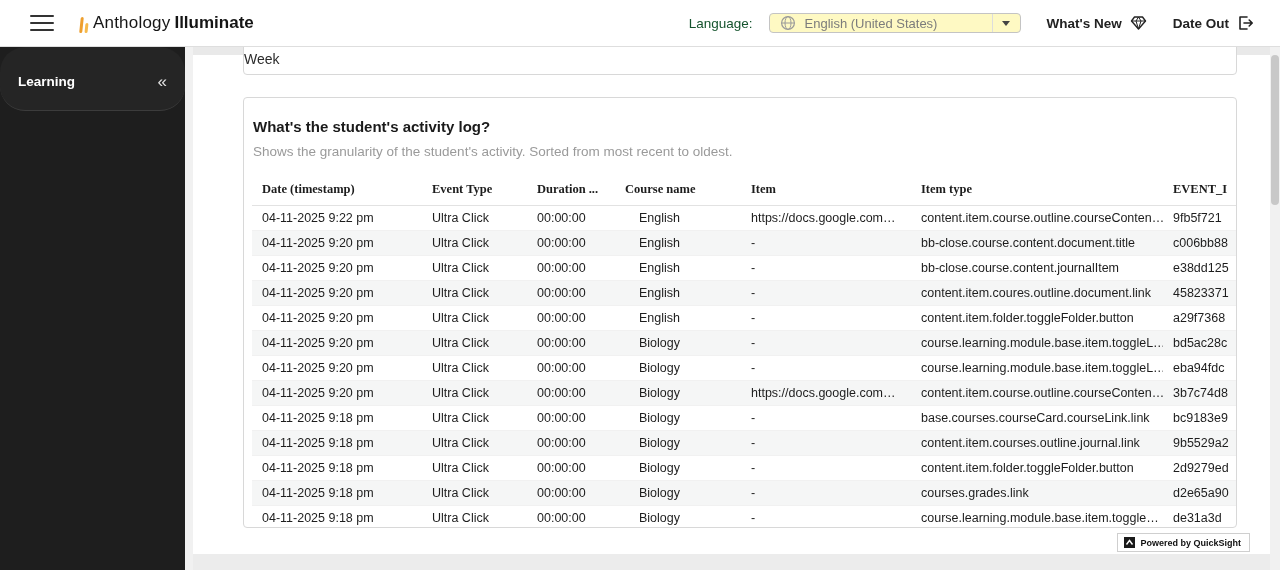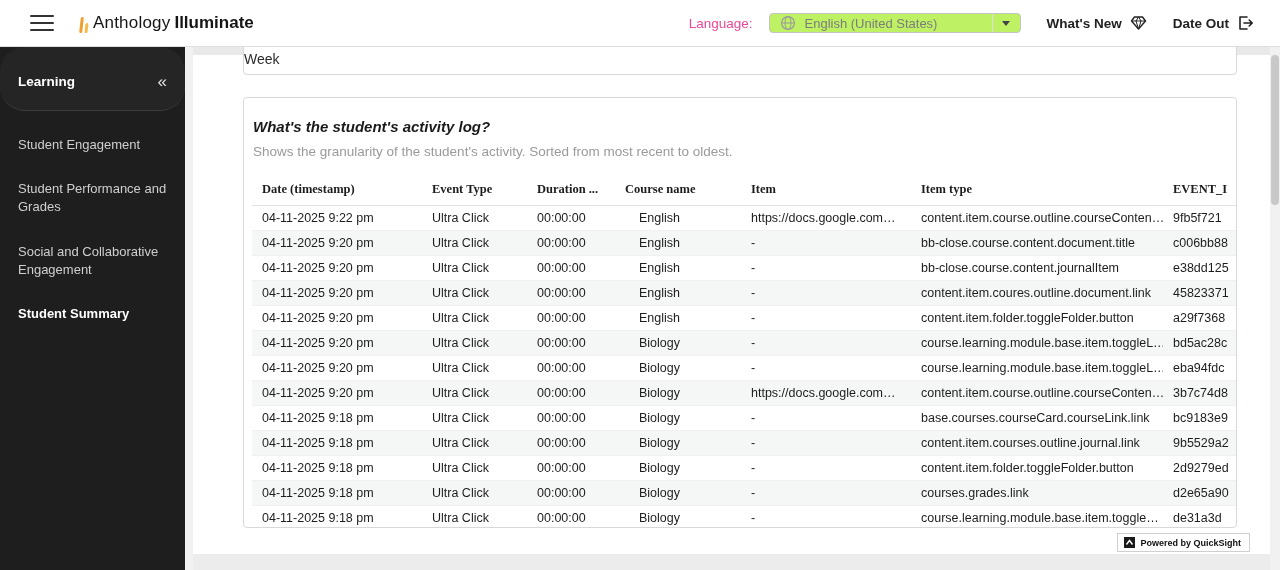--- a/index.html
+++ b/index.html
@@ -16,24 +16,24 @@
                cursor:pointer; margin-right:26px; }
   .hamburger i { display:block; height:2px; background:#333; border-radius:1px; }
   .brand { display:flex; align-items:flex-end; font-size:17px; color:#151515; }
   .brand-mark { display:flex; align-items:flex-end; gap:2px; margin-right:5px; }
   .bar1 { width:3px; height:16px; background:#EE9F2E; border-radius:2px; transform:skewX(-6deg); }
   .bar2 { width:3px; height:10px; background:#F6B94B; border-radius:2px; transform:skewX(-6deg); }
   .brand-primary { font-weight:400; letter-spacing:.2px; }
   .brand-secondary { font-weight:700; margin-left:4px; }
 
   .top-right { margin-left:auto; display:flex; align-items:center; gap:16px; }
-  .language-label { font-size:13.5px; color:#ec4899;margin-left:29px; }
+  .language-label { font-size:13.5px; color:#14532d;margin-left:29px; }
   .language-select { width:252px; height:20px; border:1px solid #c4c4c4; border-radius:4px;
                      display:flex; align-items:center; padding:8px 10px; gap:9px;
-                     color:#7c7c7c; font-size:13px; background:#bef264; cursor:pointer; }
+                     color:#7c7c7c; font-size:13px; background:#fef9c3; cursor:pointer; }
   .language-value { flex:1; white-space:nowrap; overflow:hidden; }
   .select-divider { width:1px; height:18px; background:#ddd; }
   .caret-down { width:0; height:0; border-left:4px solid transparent; border-right:4px solid transparent;
                 border-top:5px solid #444; }
   .whats-new, .sign-out { display:flex; align-items:center; gap:8px; font-size:13.5px;
                           font-weight:700; color:#222; cursor:pointer; margin-left:10px; }
   .icon-svg { display:block; }
 
   
   .sidebar { position:absolute; top:47px; left:0; width:185px; height:523px; background:#1e1e1e; z-index:15; }
@@ -51,21 +51,21 @@
   .top-strip { position:absolute; top:0; left:0; width:100%; height:8px; background:#e9e9e9; z-index:1; }
   .bottom-strip { position:absolute; bottom:0; left:0; width:100%; height:16px; background:#ececec; z-index:1; }
 
   .week-card { position:absolute; left:50px; top:-24px; width:994px; height:52px; background:#fff;
                border:1px solid #d8d8d8; border-radius:4px; display:flex; align-items:flex-end;
                justify-content:flex-start; padding-bottom:7px; font-size:14px; color:#2b2b2b; z-index:2; }
 
   .activity-card { position:absolute; left:50px; top:50px; width:994px; height:431px; background:#fff;
                    border:1px solid #d8d8d8; border-radius:4px; overflow:hidden; padding-top:20px; z-index:2; }
   .card-head { padding:0 10px 0 9px; }
-  .card-title { font-size:15px; font-weight:700; color:#1a1a1a;font-style:italic; }
+  .card-title { font-size:15px; font-weight:700; color:#1a1a1a; }
   .card-subtitle { margin-top:9px; font-size:13.5px; color:#9a9a9a; }
 
   .table-wrap { margin-top:16px; margin-left:8px; width:986px; overflow:hidden; }
   table { border-collapse:collapse; table-layout:fixed; width:1036px; font-size:12.5px; color:#1d1d1d; }
   th, td { white-space:nowrap; overflow:hidden; text-align:left; }
   th { font-weight:700; padding:7px 10px 8px 10px; border-bottom:1px solid #e2e2e2;font-family:Liberation Serif, serif; }
   td { padding:5px 10px; height:25px; border-bottom:1px solid #f1f1f1; }
   tbody tr:nth-child(even) { background:#f5f6f6; }
   th:nth-child(1), td:nth-child(1) { width:170px; }
   th:nth-child(2), td:nth-child(2) { width:105px; }
@@ -132,26 +132,20 @@
         </svg>
       </div>
     </div>
   </header>
 
   <aside class="sidebar">
     <div class="sidebar-header">
       <span class="sidebar-title">Learning</span>
       <span class="collapse-icon">«</span>
     </div>
-    <nav class="sidebar-items" id="sidebar-items">
-        <div class="sidebar-item">Student Engagement</div>
-        <div class="sidebar-item">Student Performance and Grades</div>
-        <div class="sidebar-item">Social and Collaborative Engagement</div>
-        <div class="sidebar-item active">Student Summary</div>
-      </nav>
   </aside>
   <div class="sidebar-scrollstrip"></div>
 
   <main class="main">
     <div class="top-strip"></div>
     <div class="bottom-strip"></div>
 
     <section class="week-card">
       <span>Week</span>
     </section>

